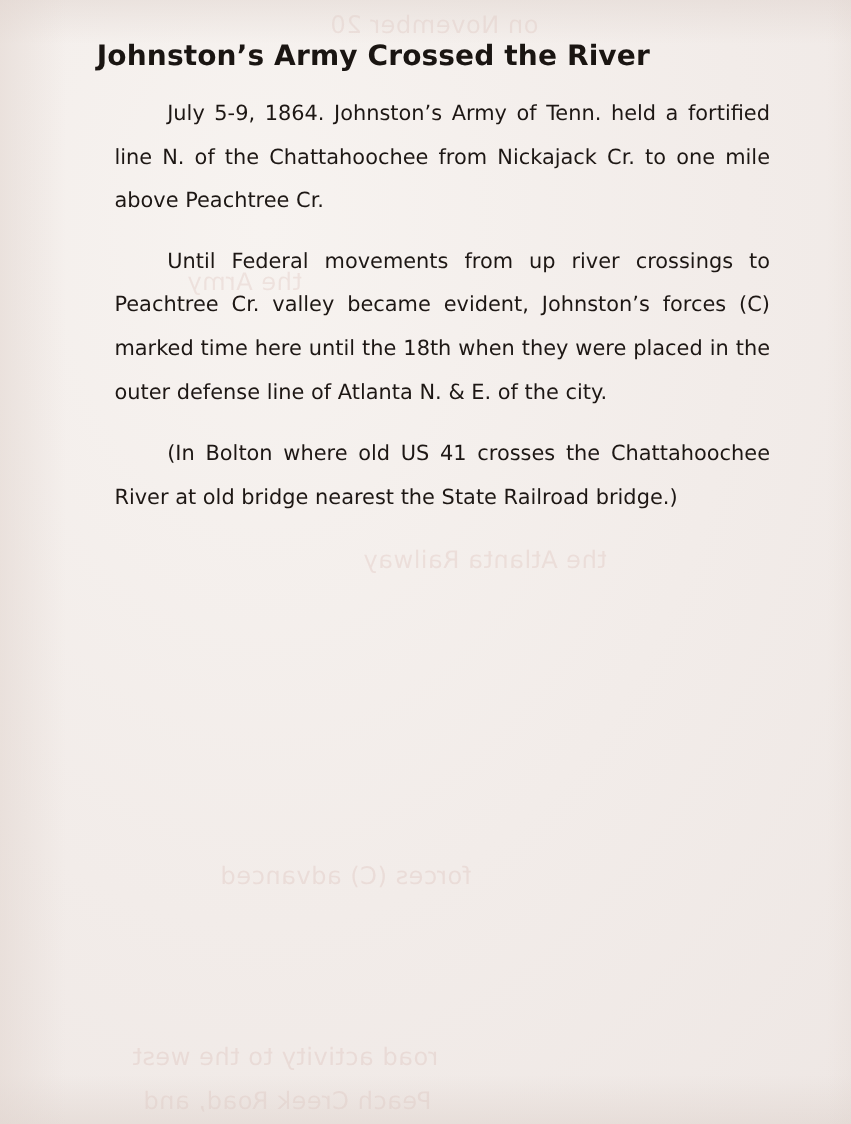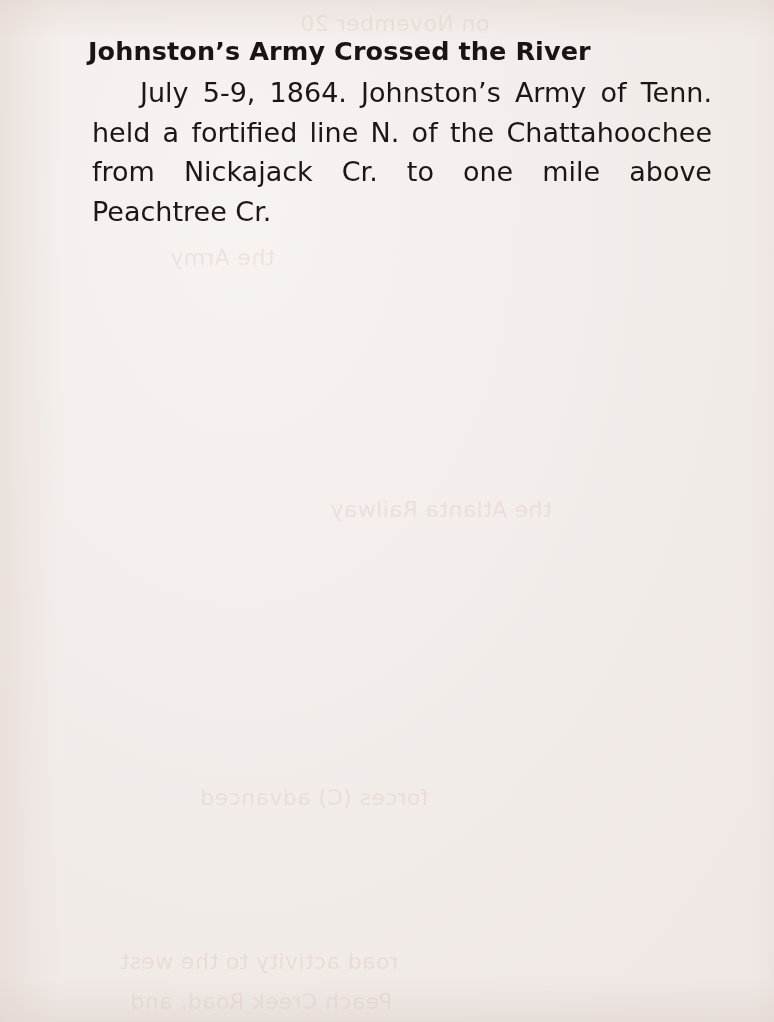--- a/index.html
+++ b/index.html
@@ -66,24 +66,24 @@
     font-weight: bold;
     font-size: 25.5px;
     line-height: 34px;
     color: #1a1512;
     letter-spacing: 0.1px;
     margin: 0 0 5px 0;
     white-space: nowrap;
   }
 
   .para {
-    font-size: 27px;
+    font-size: 19px;
     line-height: 39.6px;
     color: #1d1714;
-    margin: 4px;
+    margin: 16px;
     text-align: justify;
     text-justify: inter-word;
   }
   .para .indent {
     display: inline-block;
     width: 48px;
   }
 </style>
 </head>
 <body>
@@ -101,16 +101,18 @@
 
   <div id="paper-texture"></div>
 
   <div id="content">
 
     <h1 class="heading">Johnston’s Army Crossed the River</h1>
 
     <p class="para"><span class="indent"></span><span>July 5-9, 1864. Johnston’s Army of Tenn. held a fortified line N. of the Chattahoochee from Nickajack Cr. to one mile above Peachtree Cr.</span></p>
 
 
+    <p class="para"><span class="indent"></span><span>Until Federal movements from up river crossings to Peachtree Cr. valley became evident, Johnston’s forces (C) marked time here until the 18th when they were placed in the outer defense line of Atlanta N. &amp; E. of the city.</span></p>
 
+    <p class="para"><span class="indent"></span><span>(In Bolton where old US 41 crosses the Chattahoochee River at old bridge nearest the State Railroad bridge.)</span></p>
 
   </div>
 </div>
 
 </body></html>

